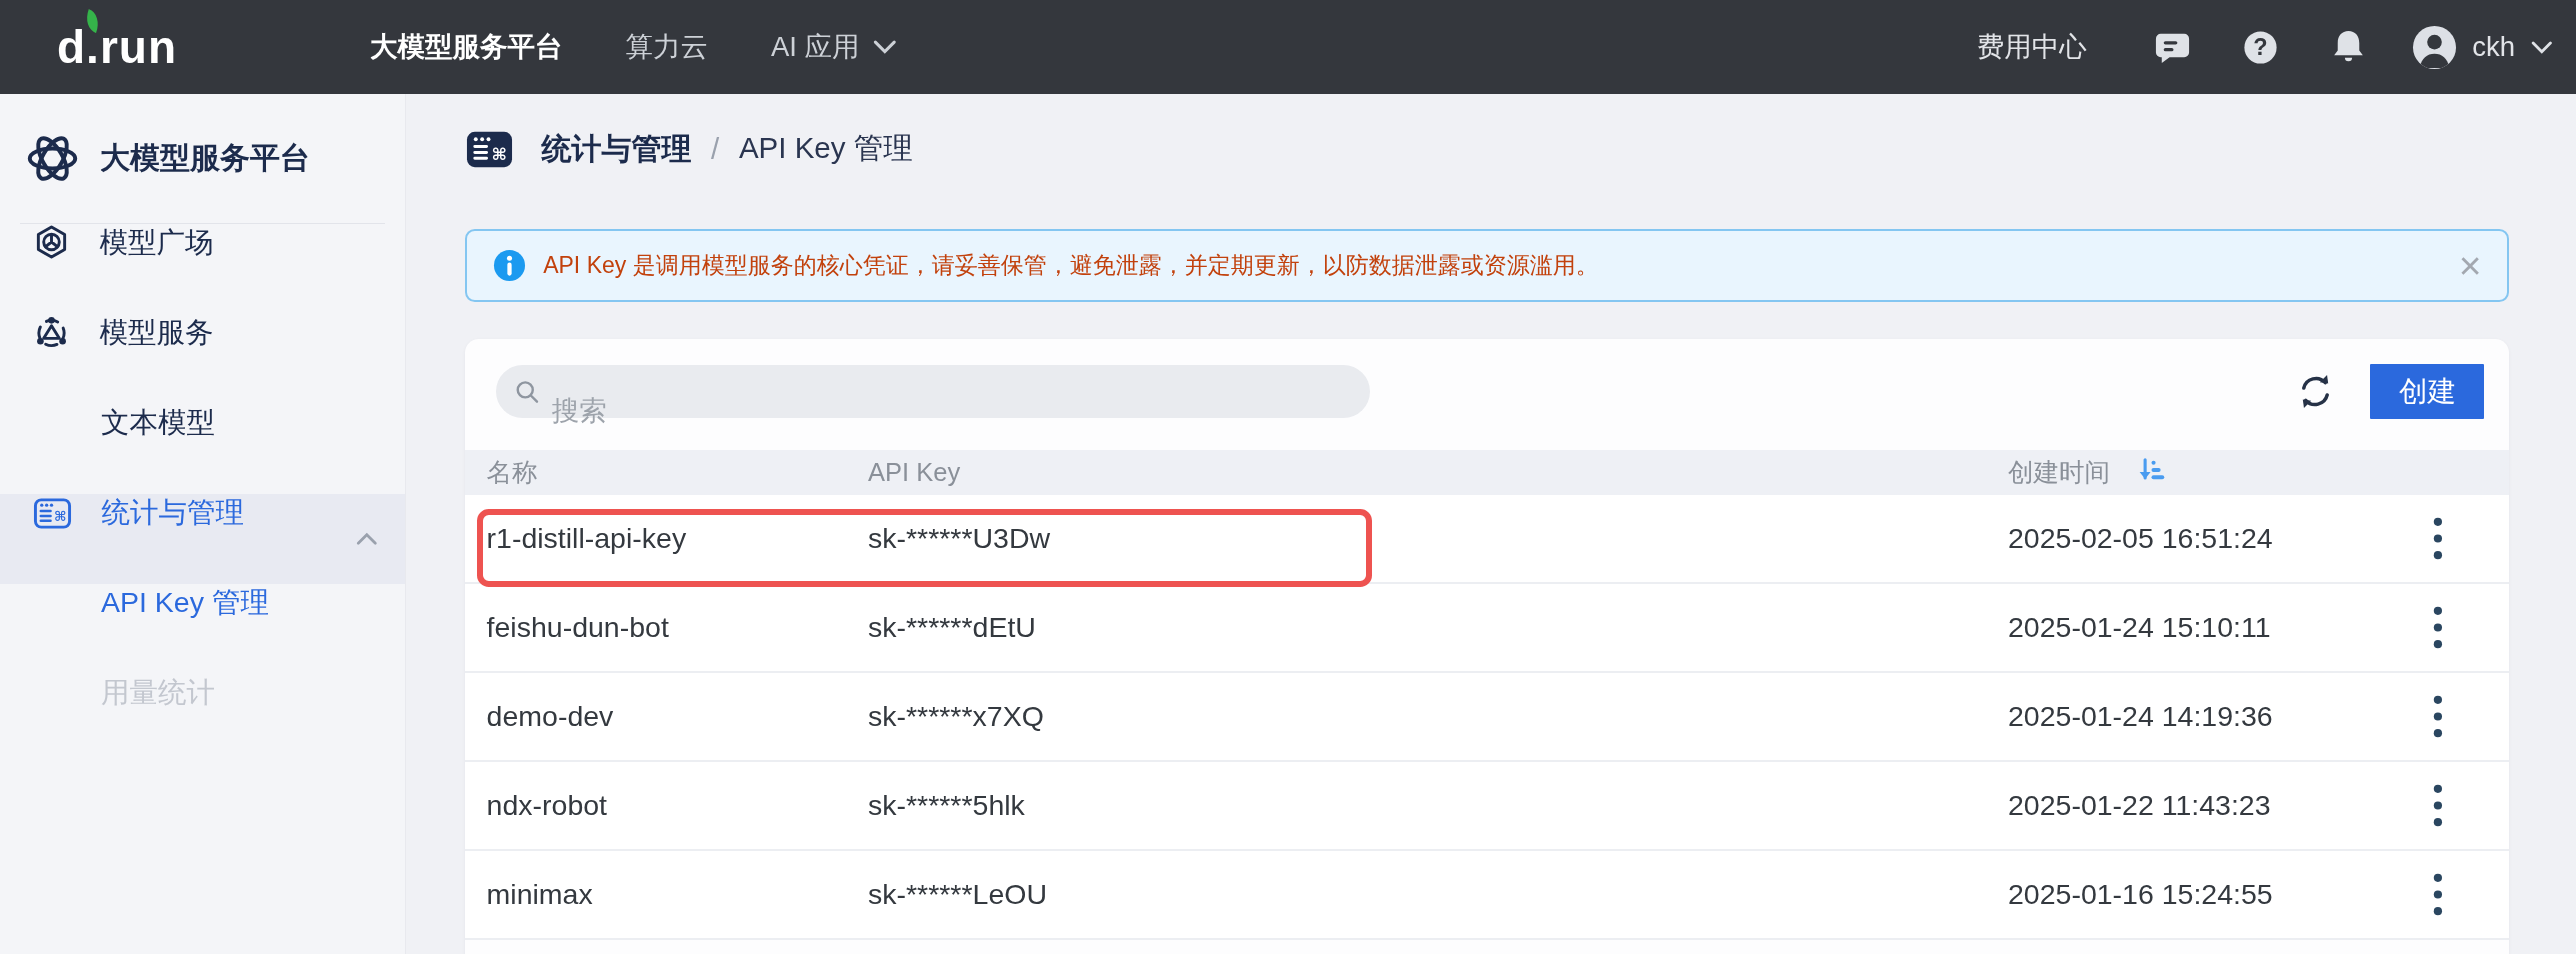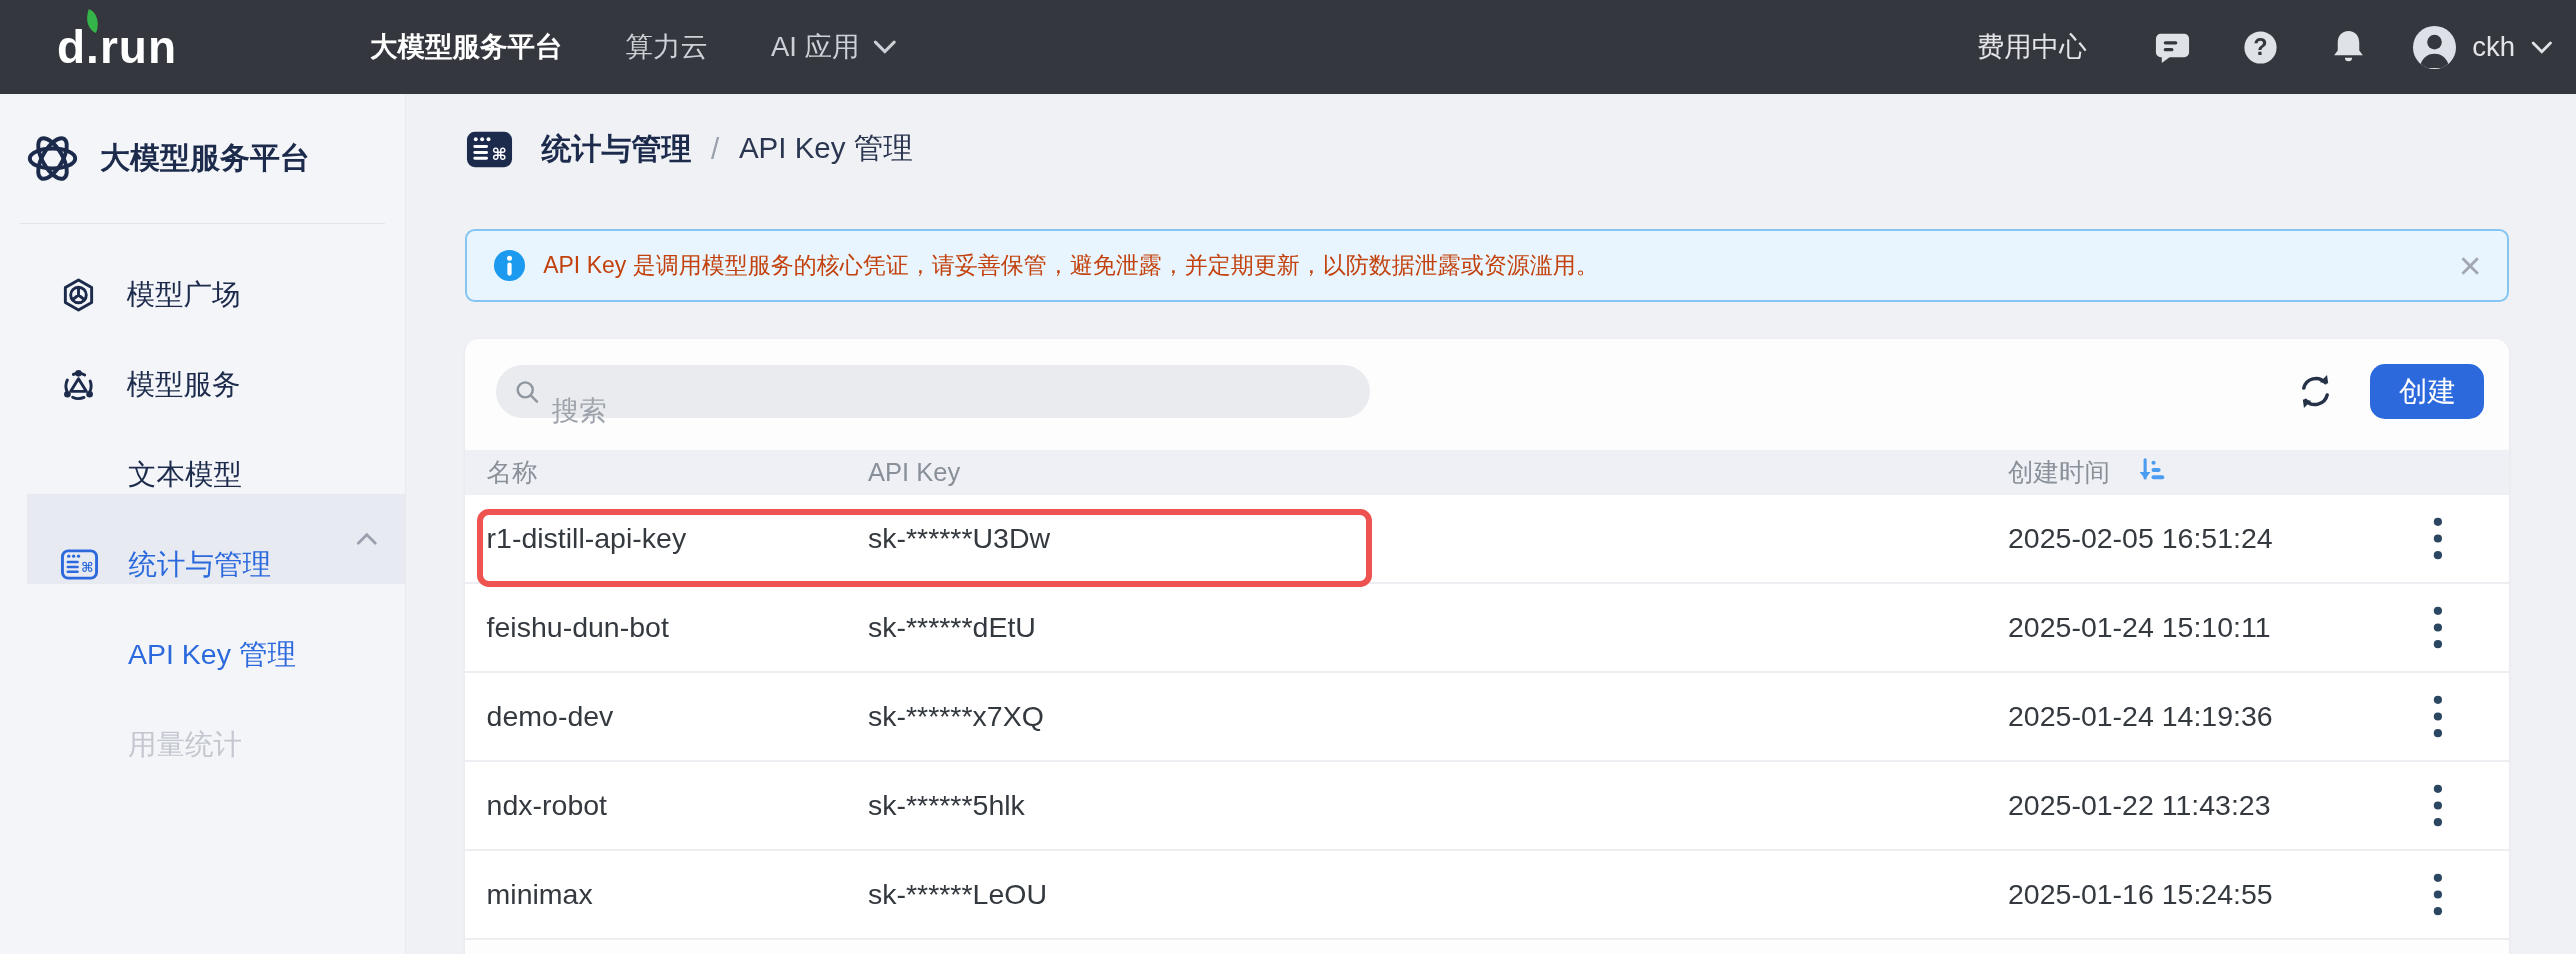--- a/index.html
+++ b/index.html
@@ -18,22 +18,22 @@
   .billing { margin-right:63px; cursor:pointer;text-align:right; }
   .icon-btn { width:45px; height:45px; display:flex; align-items:center; justify-content:center; margin-left:43px; cursor:pointer; }
   .user { display:flex; align-items:center; margin-left:41px; gap:15.7px; cursor:pointer; }
 
   
   .shell { display:flex; height:861px; }
   .sidebar { width:406px; min-width:406px; background:#f4f5f8; border-right:1px solid #e8e9ee; }
   .side-head { height:129px; display:flex; align-items:center; padding-left:25.5px; }
   .side-head .ttl { font-size:30px; font-weight:700; color:#1c2b4c; margin-left:21.6px; }
   .side-div { height:1px; background:#e2e4ea; margin:0 19.6px; }
-  .side-item { height:90px; display:flex; align-items:flex-end; padding-left:33px; font-size:28.5px;
-               color:#1c2b4c; font-weight:500; position:relative; cursor:pointer;margin-left:27px; }
+  .side-item { height:90px; display:flex; align-items:flex-start; padding-left:33px; font-size:28.5px;
+               color:#1c2b4c; font-weight:500; position:relative; cursor:pointer; }
   .side-item .lbl { margin-left:29.5px; }
   .side-item.hl { background:#e8eaf2; }
   .side-item.sub { padding-left:101px; }
   .side-item.sub .lbl { margin-left:0; }
   .side-item.active-blue { color:#2b69dd; }
   .side-item.muted { color:#c3c7cf; font-weight:400; }
   .chev { position:absolute; right:27.5px; top:50%; transform:translateY(-50%); }
 
   
   .main { flex:1; background:#f0f1f5; padding-left:59px; overflow:hidden; }
@@ -49,21 +49,21 @@
 
   .card { margin-top:37px; width:2044px; height:668px; background:#fdfdfe; border-radius:13.8px;
           box-shadow:0 1px 3.9px rgba(30,40,60,.05); position:relative; overflow:hidden; }
   .toolbar { display:flex; align-items:center; padding:25.5px 24.6px 0 31px; }
   .search { width:874px; height:53px; background:#e9ebef; border-radius:26.5px; display:flex;
             align-items:center; padding:0 17.7px; }
   .search input { border:0; background:transparent; outline:none; font-size:27.5px; color:#4b5158;
                   margin-left:11.8px; width:100%; font-family:inherit;margin-top:39px; }
   .search input::placeholder { color:#9da3ab; }
   .refresh { margin-left:auto; margin-right:33px; cursor:pointer; display:flex; }
-  .btn-create { width:114px; height:55px; background:#2b69dd; border:0; border-radius:15px; color:#fff;
+  .btn-create { width:114px; height:55px; background:#2b69dd; border:0; border-radius:1px; color:#fff;
                 font-size:28.5px; cursor:pointer; font-family:inherit; }
 
   .table { margin-top:31px; position:relative; }
   .thead { height:45px; background:#eef0f5; display:flex; align-items:center; font-size:25.5px; color:#8a9099; }
   .tr { height:89px; display:flex; align-items:center; font-size:28.5px; color:#34393f;
         border-bottom:2px solid #eceef2; background:#fff; }
   .c-name { width:403px; padding-left:21.6px; }
   .c-key  { flex:1; }
   .c-date { width:358px; display:flex; align-items:center; gap:25.5px; }
   .c-act  { width:143px; display:flex; justify-content:center; }

